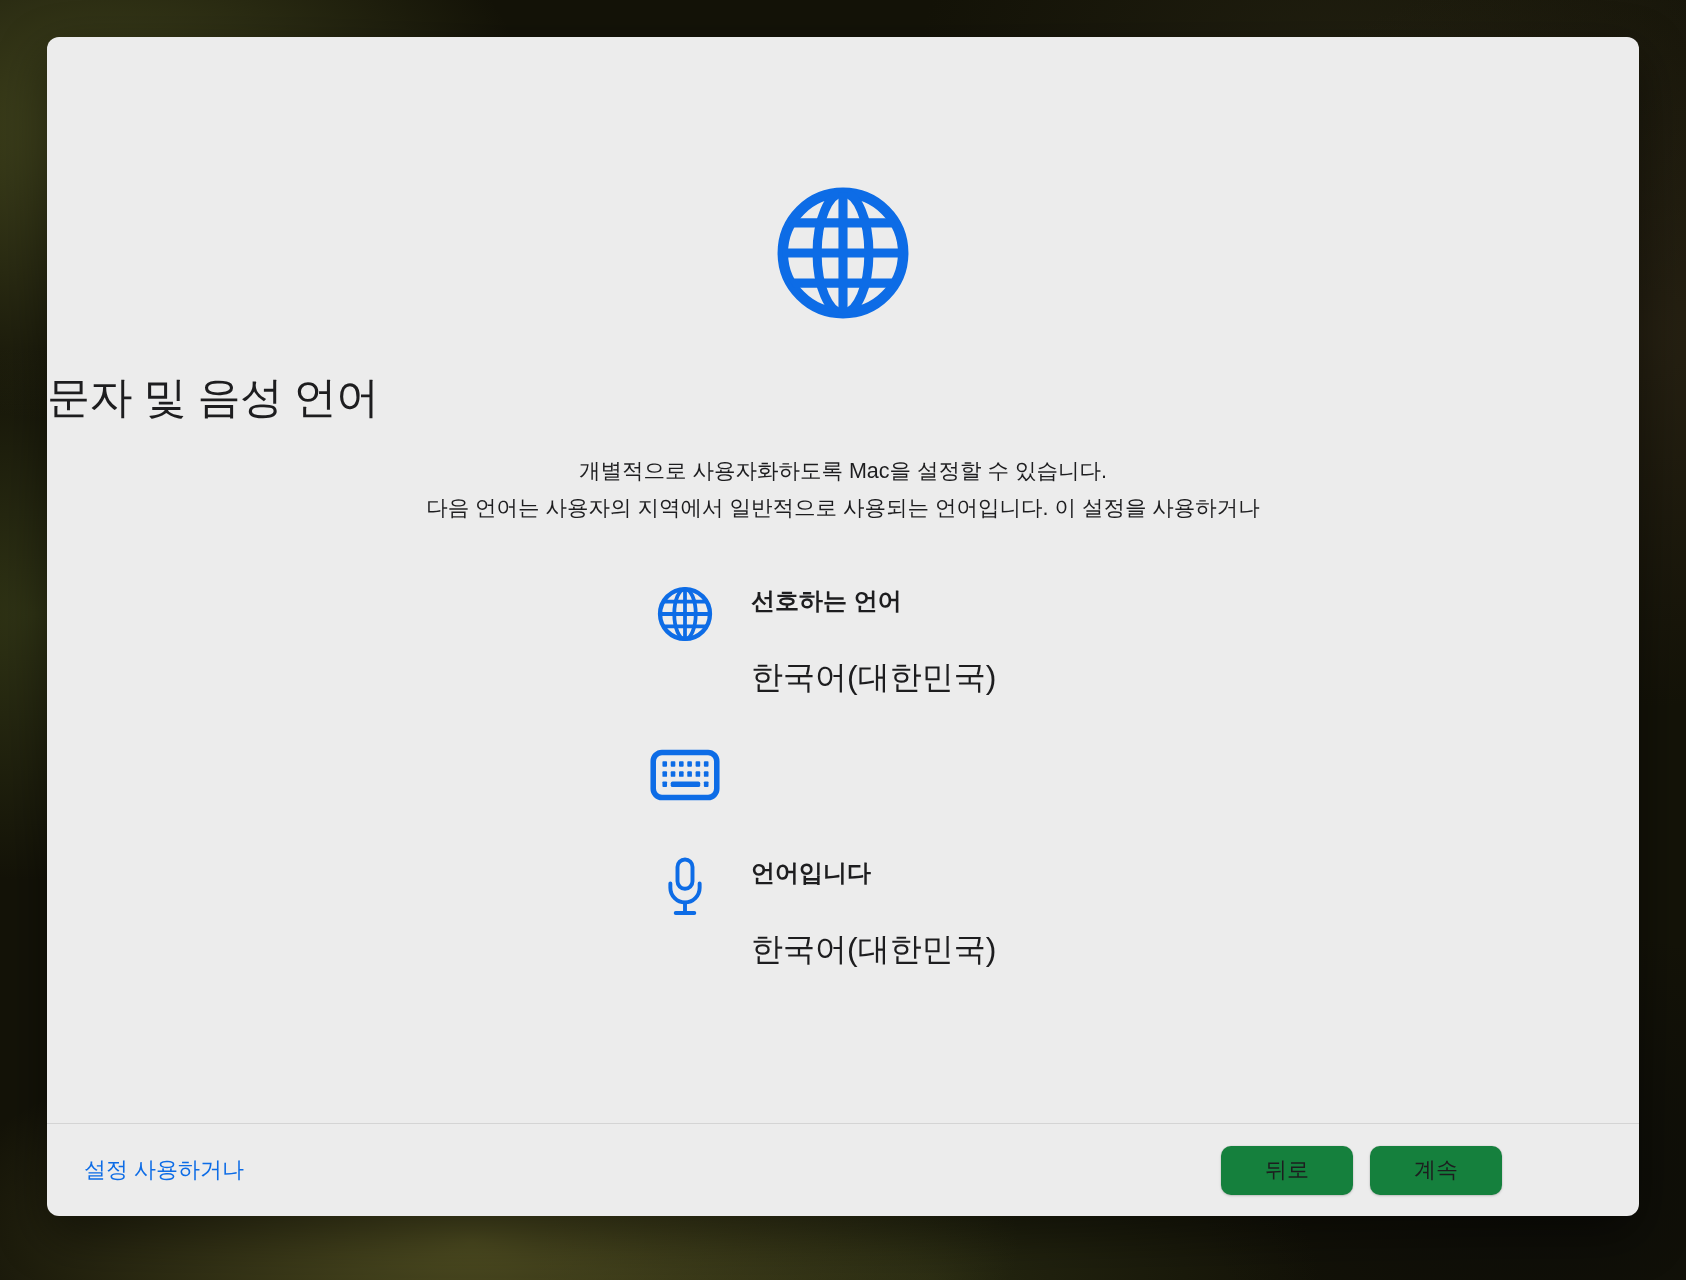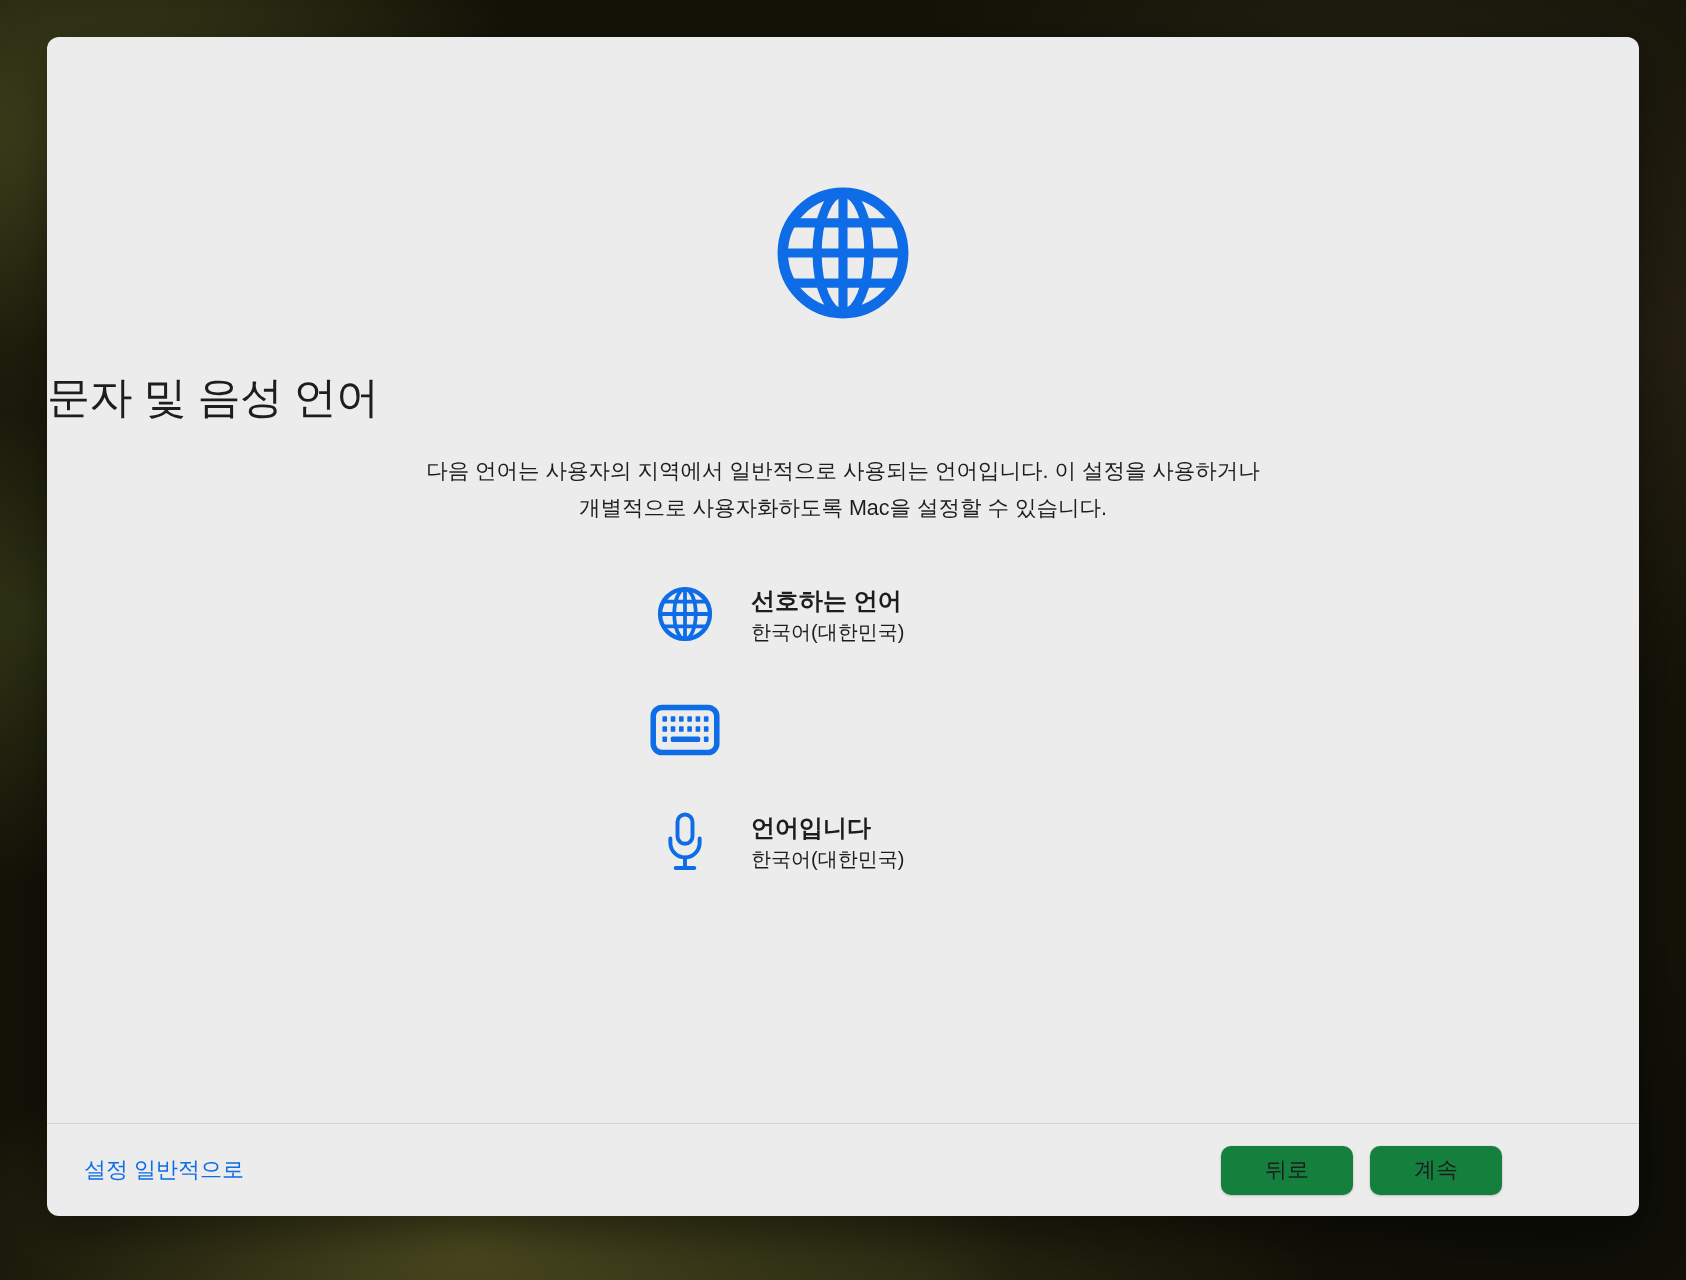--- a/index.html
+++ b/index.html
@@ -77,23 +77,24 @@
   .item-text { margin-left: 24px; }
 
   .item-title {
     font-size: 24px;
     font-weight: bold;
     color: #1d1d1f;
     line-height: 32px;
   }
 
   .item-line {
-    font-size: 20px;
+    font-size: 32px;
     color: #1d1d1f;
     line-height: 31px;
+    margin-top: 45px;
   }
 
   .footer {
     position: absolute;
     left: 0; right: 0; bottom: 0;
     height: 93px;
     border-top: 1px solid #d4d4d4;
     display: flex;
     align-items: center;
     justify-content: space-between;
@@ -149,22 +150,22 @@
 
 <div class="dialog">
 
   <svg class="hero-icon" viewBox="0 0 100 100">
     <use href="#globe-glyph"></use>
   </svg>
 
   <h1 class="page-title">문자 및 음성 언어</h1>
 
   <div class="page-desc">
+    <div>개별적으로 사용자화하도록 Mac을 설정할 수 있습니다.</div>
     <div>다음 언어는 사용자의 지역에서 일반적으로 사용되는 언어입니다. 이 설정을 사용하거나</div>
-    <div>개별적으로 사용자화하도록 Mac을 설정할 수 있습니다.</div>
   </div>
 
   <div class="items">
 
     <div class="item">
       <div class="item-icon-box">
         <svg width="58" height="58" viewBox="0 0 100 100">
             <use href="#globe-glyph"></use>
           </svg>
       </div>
@@ -210,20 +211,20 @@
       </div>
       <div class="item-text">
         <div class="item-title">언어입니다</div>
         <div class="item-line">한국어(대한민국)</div>
       </div>
     </div>
 
   </div>
 
   <div class="footer">
-    <a class="customize-link" href="#">설정 일반적으로</a>
+    <a class="customize-link" href="#">설정 사용하거나</a>
     <div class="footer-buttons">
       <button class="footer-btn">뒤로</button>
       <button class="footer-btn">계속</button>
     </div>
   </div>
 
 </div>
 
 </body></html>

